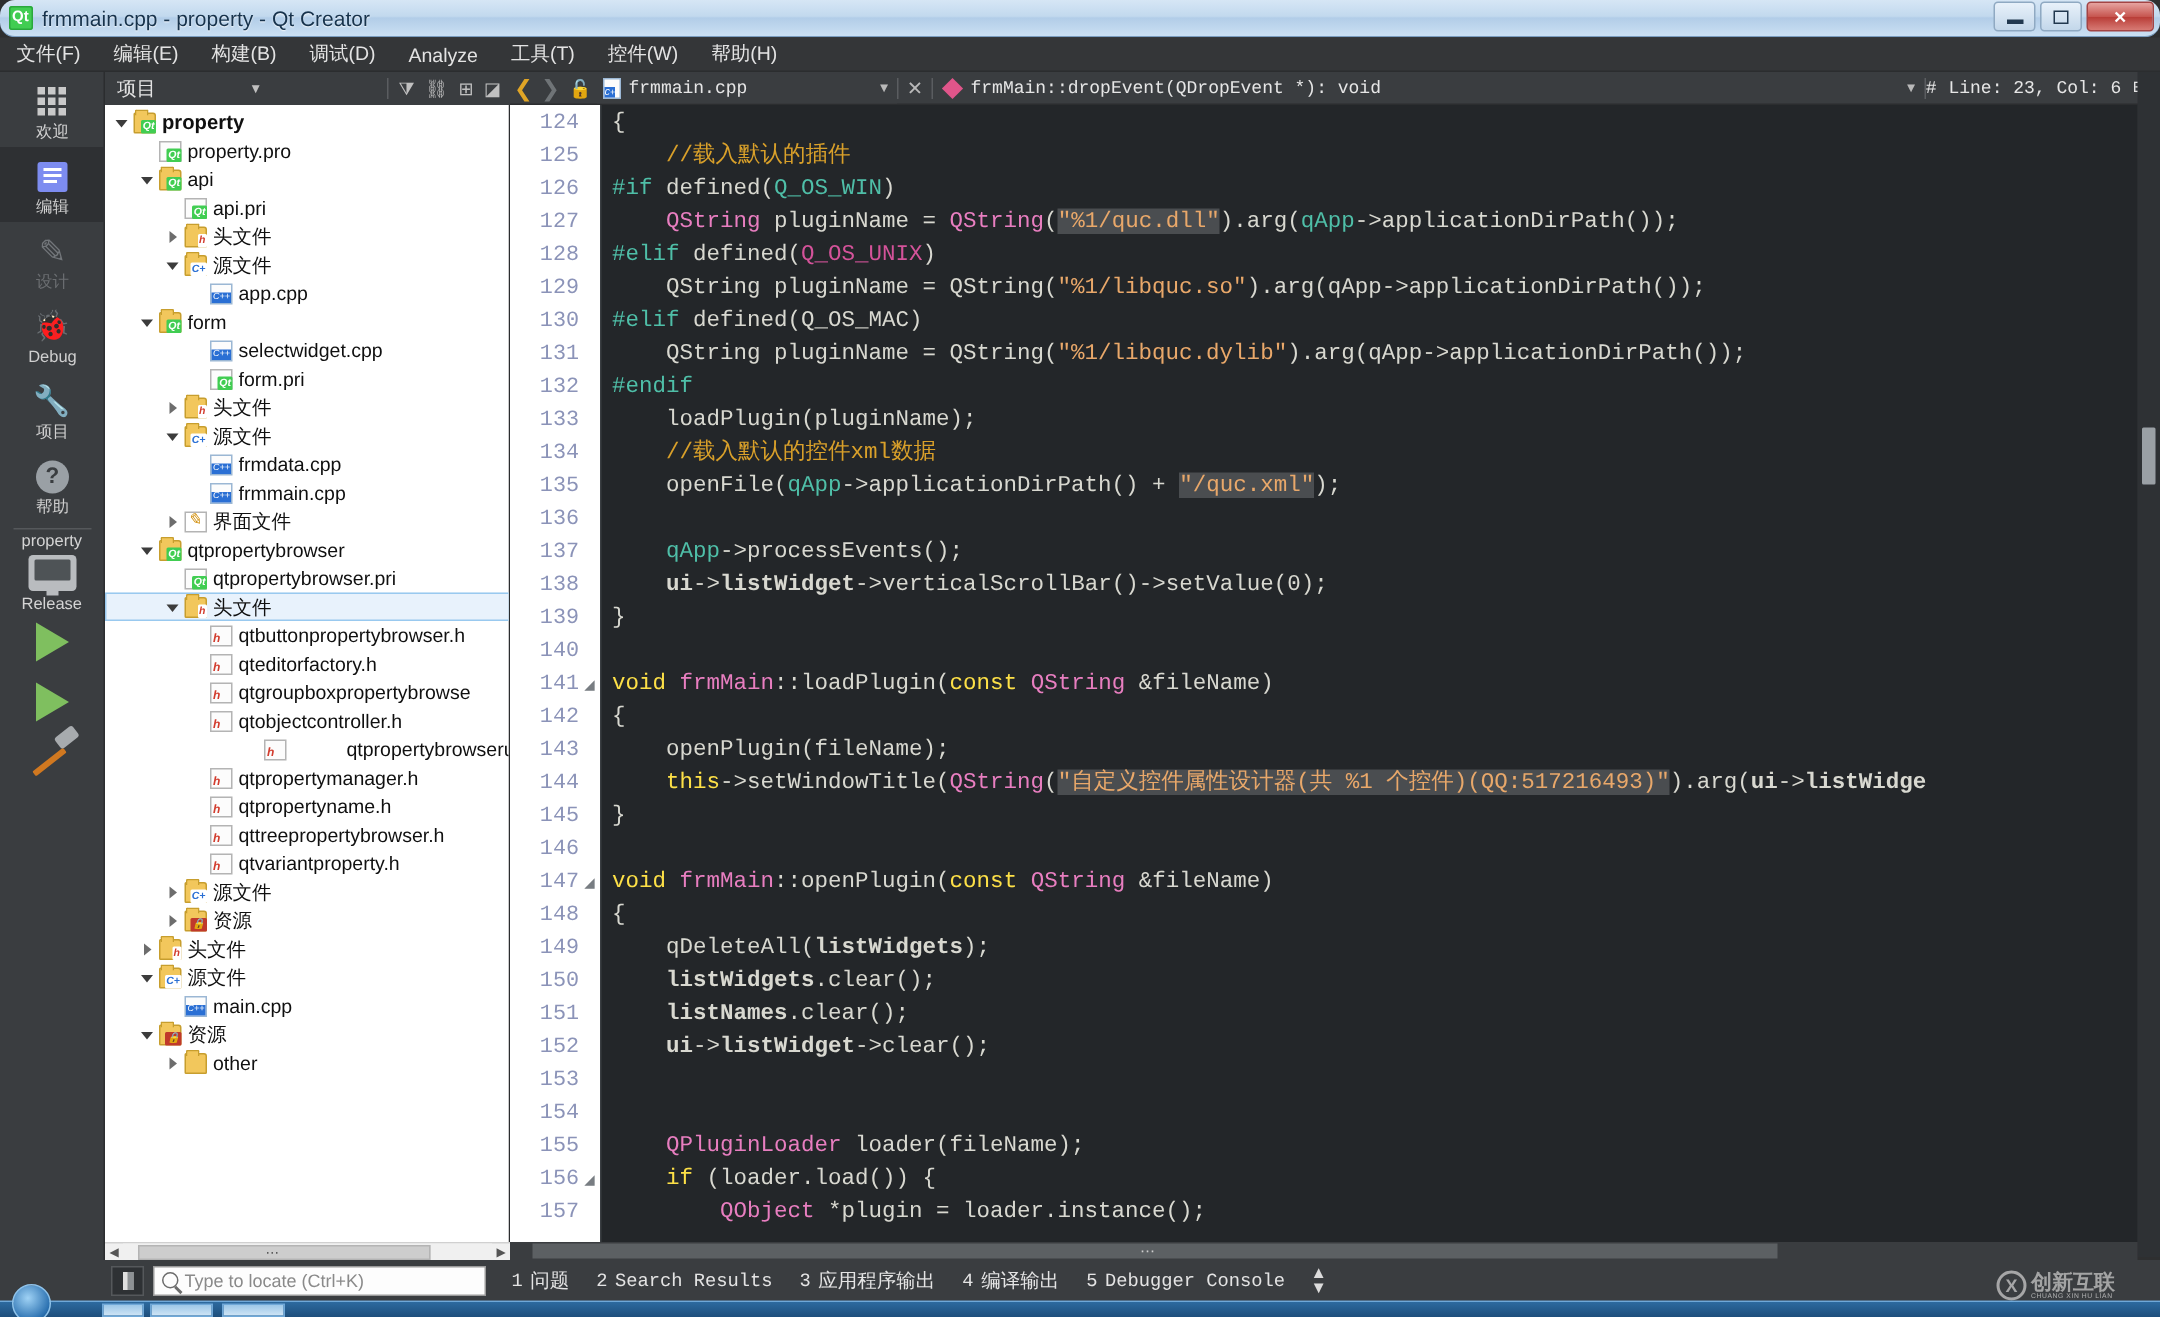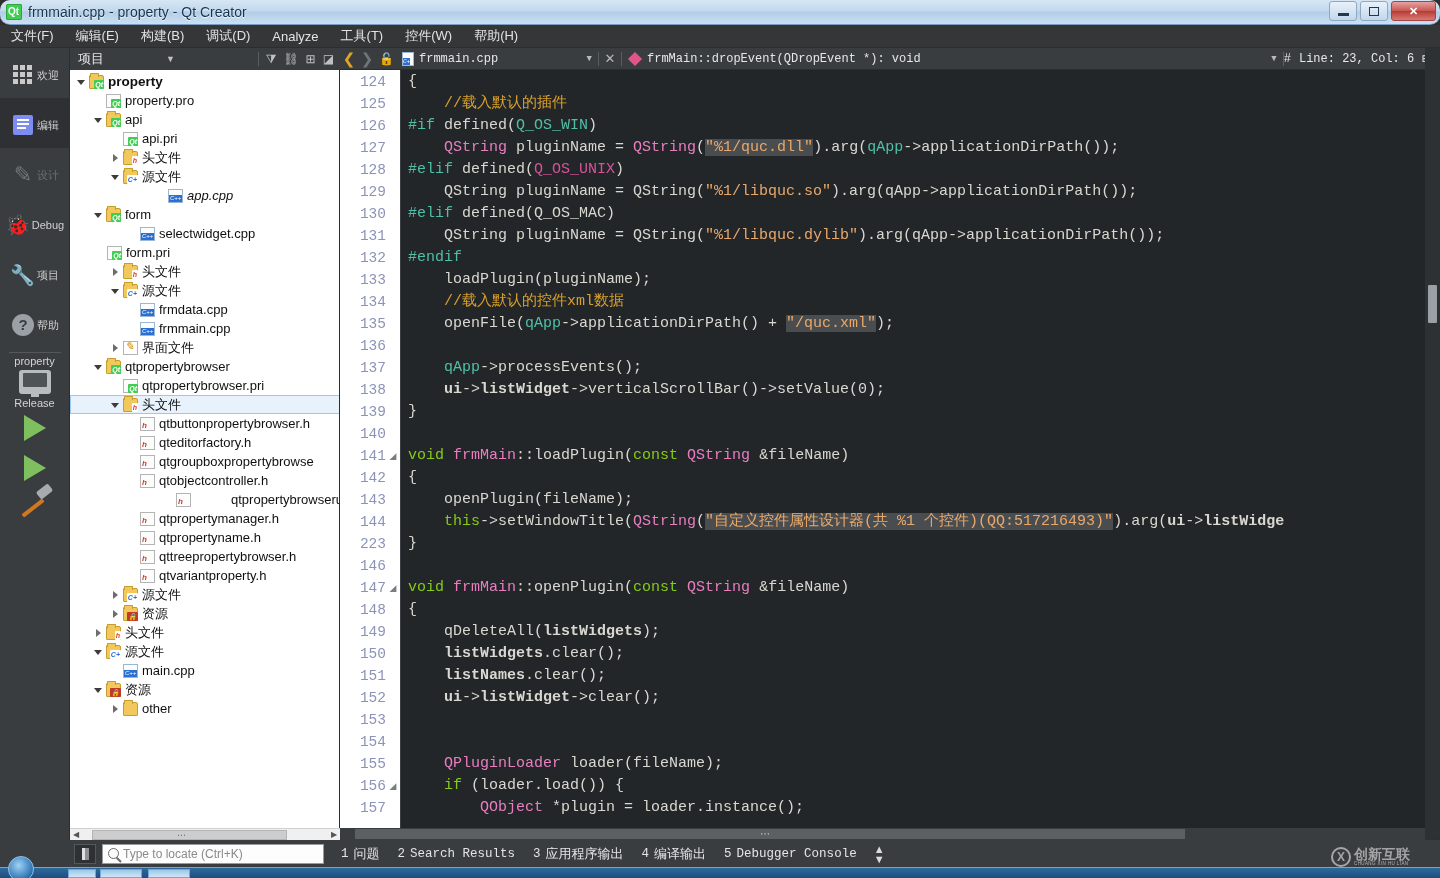--- a/index.html
+++ b/index.html
@@ -59,21 +59,21 @@
     padding:3px 11px; font-size:13px; color:#e3e3e3; white-space:nowrap;
     cursor:default;
   }
 
   
   #mode-rail{
     position:absolute; left:0; top:48px; width:70px; height:830px;
     background:#3a3d40; border-right:1px solid #2b2d2f;
   }
   .mode-btn{
-    width:70px; height:50px; display:flex; flex-direction:row;
+    width:70px; height:50px; display:flex; flex-direction:column;
     align-items:center; justify-content:center; gap:2px; cursor:default;
     color:#cfcfcf; font-size:11px; padding-top:4px;
   }
   .mode-btn.active{ background:#2e3033; }
   .mode-btn.disabled{ color:#6b6e71; }
   .mode-ico{ width:24px; height:24px; display:block; }
   .mode-lbl{ font-size:11px; line-height:12px; }
 
   .grid-ico{
     width:20px;height:20px;
@@ -228,21 +228,21 @@
     height:22px; line-height:22px;
   }
   .fold{
     position:absolute; left:48px; width:10px; height:22px; line-height:22px;
     color:#787d82; font-size:9px; text-align:center;
   }
   .code-line{
     position:absolute; left:68px; height:22px; line-height:22px; white-space:pre;
     font-family:"Liberation Mono", monospace; font-size:15px; color:#d8d8d0;
   }
-  .kw{ color:#84cc16; }          
+  .kw{ color:#fde047; }          
   .type{ color:#e87ec0; }        
   .prep{ color:#4fbfa8; }        
   .macro{ color:#d4539a; }
   .str{ color:#e9a86a; }         
   .cmt{ color:#d9a02a; }         
   .fn{ color:#d8d8d0; }
   .var{ color:#4fbfa8; }         
   .bld{ font-weight:bold; color:#d8d8d0; }
   .num{ color:#d8d8d0; }
   .hl{ background:#4a4d50; }
@@ -475,38 +475,38 @@
         </i>
         <span class="tlabel">头文件</span>
       </div>
       <div class="trow" style="padding-left: 40px;">
         <span class="arrow open"></span>
         <i class="ficon folder">
           <i class="badge b-cpp">C+</i>
         </i>
         <span class="tlabel">源文件</span>
       </div>
-      <div class="trow" style="padding-left: 85px; font-style: italic;">
+      <div class="trow" style="padding-left: 57px;">
         <span class="arrow "></span>
         <i class="ficon cppdoc"></i>
         <span class="tlabel">app.cpp</span>
       </div>
       <div class="trow" style="padding-left: 23px;">
         <span class="arrow open"></span>
         <i class="ficon folder">
           <i class="badge b-qt">Qt</i>
         </i>
         <span class="tlabel">form</span>
       </div>
       <div class="trow" style="padding-left: 57px;">
         <span class="arrow "></span>
         <i class="ficon cppdoc"></i>
         <span class="tlabel">selectwidget.cpp</span>
       </div>
-      <div class="trow" style="padding-left: 24px;">
+      <div class="trow" style="padding-left: 57px;">
         <span class="arrow "></span>
         <i class="ficon doc">
           <i class="badge b-qt">Qt</i>
         </i>
         <span class="tlabel">form.pri</span>
       </div>
       <div class="trow" style="padding-left: 40px;">
         <span class="arrow closed"></span>
         <i class="ficon folder">
           <i class="badge b-h">h</i>
@@ -699,21 +699,21 @@
       <div class="ln" style="top: 265px;">136</div>
       <div class="ln" style="top: 287px;">137</div>
       <div class="ln" style="top: 309px;">138</div>
       <div class="ln" style="top: 331px;">139</div>
       <div class="ln" style="top: 353px;">140</div>
       <div class="ln" style="top: 375px;">141</div>
       <div class="fold" style="top: 375px;">◢</div>
       <div class="ln" style="top: 397px;">142</div>
       <div class="ln" style="top: 419px;">143</div>
       <div class="ln" style="top: 441px;">144</div>
-      <div class="ln" style="top: 463px;">223</div>
+      <div class="ln" style="top: 463px;">145</div>
       <div class="ln" style="top: 485px;">146</div>
       <div class="ln" style="top: 507px;">147</div>
       <div class="fold" style="top: 507px;">◢</div>
       <div class="ln" style="top: 529px;">148</div>
       <div class="ln" style="top: 551px;">149</div>
       <div class="ln" style="top: 573px;">150</div>
       <div class="ln" style="top: 595px;">151</div>
       <div class="ln" style="top: 617px;">152</div>
       <div class="ln" style="top: 639px;">153</div>
       <div class="ln" style="top: 661px;">154</div>

